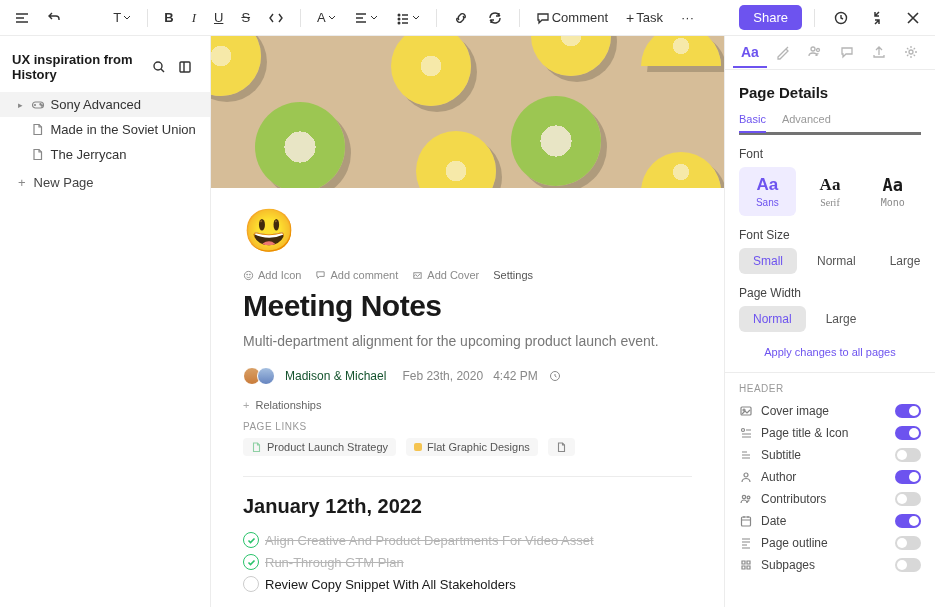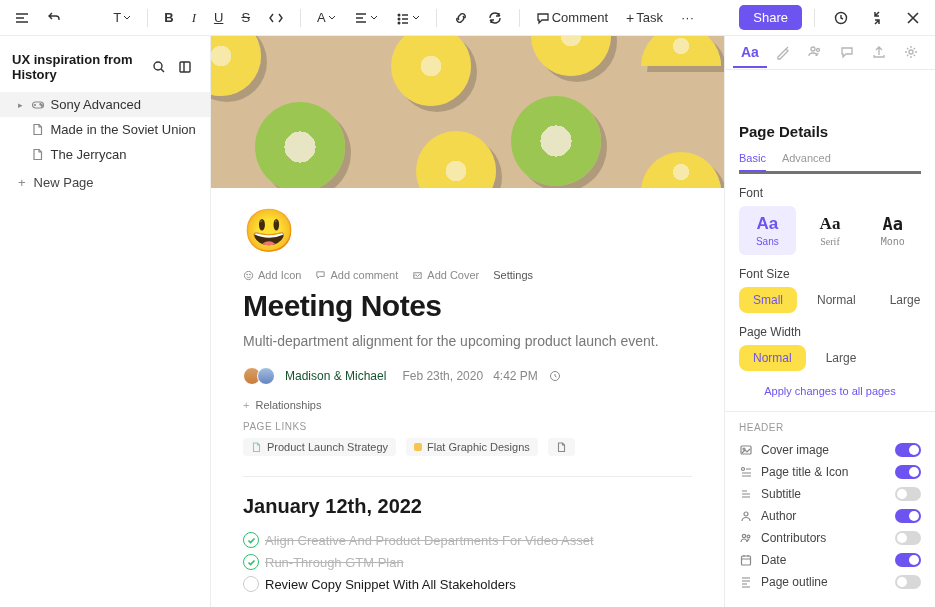--- a/index.html
+++ b/index.html
@@ -46,42 +46,42 @@
 .chip { background: #f6f6f6; padding: 3px 8px; border-radius: 4px; font-size: 11px; color: #555; display: flex; align-items: center; gap: 5px; }
 .chip .ico { width: 11px; height: 11px; display: inline-flex; }
 .dotclr { width: 8px; height: 8px; border-radius: 2px; }
 hr { border: none; border-top: 1px solid #ececec; margin: 12px 0 18px; }
 .h2 { font-size: 20px; font-weight: 700; margin-bottom: 14px; }
 .check-row { display: flex; align-items: center; gap: 6px; margin: 6px 0; font-size: 13px; }
 .check-row.done { color: #b5b5b5; text-decoration: line-through; }
 .cbox { width: 16px; height: 16px; border: 1.5px solid #29c26a; border-radius: 50%; display: flex; align-items: center; justify-content: center; flex-shrink: 0; }
 .cbox.done { color: #29c26a; font-size: 10px; }
 .cbox.open { border-color: #ccc; }
-.details { width: 211px; border-left: 1px solid #ececec; padding: 0; display: flex; flex-direction: column; overflow-y: auto; justify-content: space-between; }
+.details { width: 211px; border-left: 1px solid #ececec; padding: 0; display: flex; flex-direction: column; overflow-y: auto; }
 .details-tabs { display: flex; gap: 0; border-bottom: 1px solid #ececec; padding: 0 8px; height: 34px; align-items: center; }
 .dtab { padding: 6px 8px; color: #b5b5b5; cursor: pointer; border-bottom: 2px solid transparent; }
 .dtab.active { color: #6d53ef; border-bottom-color: #6d53ef; font-weight: 700; }
 .details-body { padding: 14px 14px; }
 .det-title { font-size: 15px; font-weight: 700; margin-bottom: 12px; }
 .det-tabs2 { display: flex; gap: 16px; font-size: 11px; margin-bottom: 12px; border-bottom: 3px solid #737373; }
 .det-tabs2 span { padding-bottom: 6px; color: #999; cursor: pointer; }
 .det-tabs2 span.active { color: #6d53ef; border-bottom: 2px solid #6d53ef; margin-bottom: -1px; }
 .det-label { font-size: 12px; color: #444; margin: 12px 0 6px; font-weight: 500; }
 .font-row { display: flex; gap: 6px; }
 .font-box { flex: 1; text-align: center; padding: 8px 4px; border-radius: 6px; cursor: pointer; }
 .font-box.sel { background: #efecff; }
 .font-box .big { font-size: 17px; font-weight: 600; }
 .font-box.sel .big { color: #6d53ef; }
 .font-box .lbl { font-size: 10px; color: #888; margin-top: 2px; }
 .font-box.sel .lbl { color: #6d53ef; }
 .serif { font-family: Georgia, serif; }
 .mono { font-family: ui-monospace, monospace; }
 .seg { display: flex; gap: 6px; }
 .segbtn { padding: 6px 14px; border-radius: 6px; font-size: 12px; color: #555; cursor: pointer; }
-.segbtn.sel { background: #fde047; color: #6d53ef; border-radius: 8px; }
+.segbtn.sel { background: #e5e5e5; color: #6d53ef; }
 .apply { text-align: center; font-size: 11px; color: #6d53ef; margin: 14px 0; cursor: pointer; }
 .secthdr { font-size: 10px; color: #999; letter-spacing: 0.5px; margin: 8px 0 6px; text-transform: uppercase; }
 .toggle-row { display: flex; align-items: center; gap: 8px; padding: 4px 0; font-size: 12px; color: #444; }
 .toggle-row .lbl { flex: 1; }
 .toggle { width: 26px; height: 14px; border-radius: 10px; position: relative; cursor: pointer; flex-shrink: 0; }
 .toggle.on { background: #6d53ef; }
 .toggle.off { background: #d8d8d8; }
 .toggle::after { content: ''; position: absolute; width: 10px; height: 10px; border-radius: 50%; background: #fff; top: 2px; }
 .toggle.on::after { right: 2px; }
 .toggle.off::after { left: 2px; }
@@ -495,17 +495,26 @@
             </div>
             <div class="toggle-row">
               <span class="small-ico">
                 <svg width="14" height="14" viewBox="0 0 14 14" fill="none" stroke="currentColor" stroke-width="1.2">
                   <path d="M3 3h8M3 6h8M3 9h5M3 12h8"></path>
                 </svg>
               </span>
               <span class="lbl">Page outline</span>
               <span class="toggle off"></span>
             </div>
+            <div class="toggle-row">
+              <span class="small-ico">
+                <svg width="14" height="14" viewBox="0 0 14 14" fill="none" stroke="currentColor" stroke-width="1.2">
+                  <path d="M3 3h3v3H3zM8 3h3v3H8zM3 8h3v3H3zM8 8h3v3H8z"></path>
+                </svg>
+              </span>
+              <span class="lbl">Subpages</span>
+              <span class="toggle off"></span>
+            </div>
           </div>
       </div>
     </div>
   </div>
 </div>
 
 </body></html>

